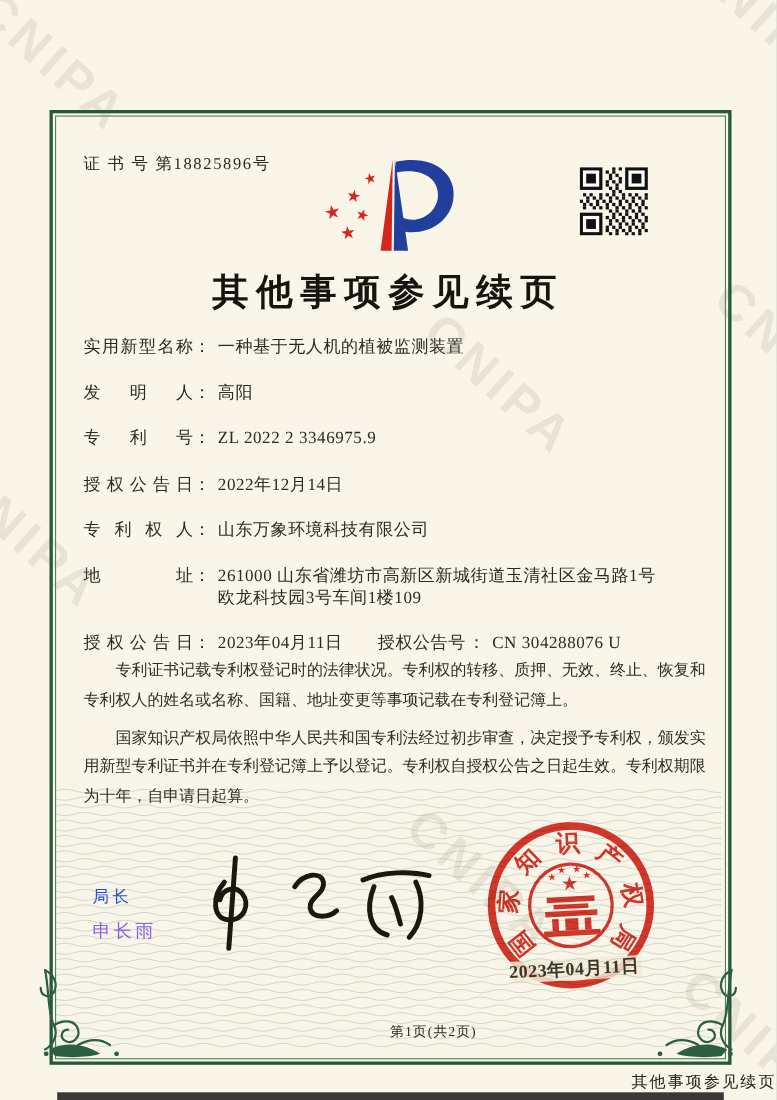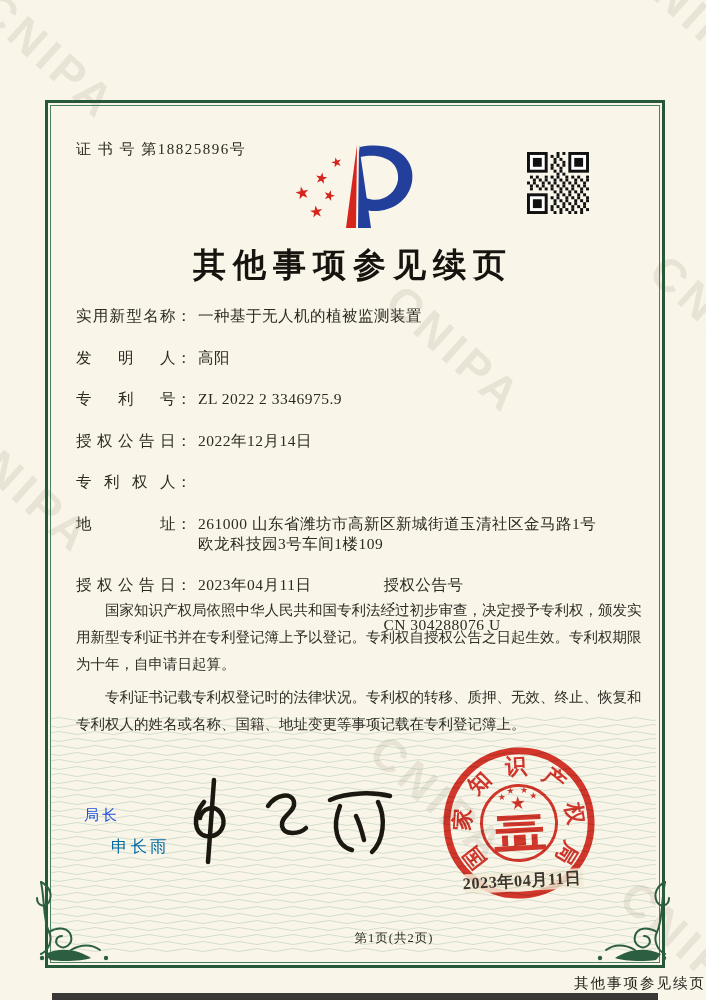--- a/index.html
+++ b/index.html
@@ -28,28 +28,28 @@
   .title{
     position:absolute; left:0; top:243px; width:100%; text-align:center;
     font-size:33px; font-weight:700; letter-spacing:7px; color:#17140f;
   }
   
   .fields{position:absolute; left:76px; top:306px; width:566px; font-size:15.5px; letter-spacing:.5px;}
   .frow{display:flex; margin-bottom:21.5px; line-height:20px;}
   .flabel{width:100px; flex:none; text-align:justify; text-align-last:justify;}
   .fcolon{flex:none; margin-right:6px;}
   .addr2{margin-top:3px;}
-  .grant2{margin-left:72px; display:flex;flex-direction:column;}
+  .grant2{margin-left:32px; display:flex;}
   .grant2 .fcolon{margin-left:2px;}
   
   .paras{position:absolute; left:76px; top:597px; width:566px; font-size:14.5px; line-height:1.85; color:#2f2d26;}
   .paras p{margin:0 0 7px 0; text-indent:2em;}
   
   .director{position:absolute; left:84px; top:806px; font-family:"Liberation Sans","DejaVu Sans",sans-serif; font-size:15px; letter-spacing:3px; color:#1d4ed8;}
-  .director-name{position:absolute; left:84px; top:836px; font-family:"Liberation Sans","DejaVu Sans",sans-serif; font-size:16.5px; letter-spacing:3px; color:#0369a1;margin-left:27px;}
+  .director-name{position:absolute; left:84px; top:836px; font-family:"Liberation Sans","DejaVu Sans",sans-serif; font-size:16.5px; letter-spacing:3px; color:#8b5cf6;}
   .sig{position:absolute; left:168px; top:770px;}
   .sig path{fill:none; stroke:#1b1812; stroke-width:4.5; stroke-linecap:round; stroke-linejoin:round;}
   
   .seal{position:absolute; left:440px; top:744px; transform:rotate(-3deg); opacity:.93; mix-blend-mode:multiply;}
   .seal .ring{fill:none; stroke:#d5281e; stroke-width:7;}
   .seal-ring-char{fill:#d5281e; font-size:22px; font-weight:bold; font-family:"Liberation Serif","DejaVu Serif",serif;}
   .seal .emb{fill:#d5281e;}
   .seal .embline{fill:none; stroke:#d5281e; stroke-width:3;}
   .seal-date{fill:#2e2722; font-size:16.5px; font-weight:bold; letter-spacing:.5px;}
   
@@ -283,20 +283,21 @@
       <span class="fvalue">ZL 2022 2 3346975.9</span>
     </div>
     <div class="frow">
       <span class="flabel">授权公告日</span>
         <span class="fcolon">：</span>
       <span class="fvalue">2022年12月14日</span>
     </div>
     <div class="frow">
       <span class="flabel">专利权人</span>
         <span class="fcolon">：</span>
+      <span class="fvalue">山东万象环境科技有限公司</span>
     </div>
     <div class="frow">
       <span class="flabel">地址</span>
         <span class="fcolon">：</span>
       <span class="fvalue">
         <span>261000 山东省潍坊市高新区新城街道玉清社区金马路1号</span><br>
         <span class="addr2">欧龙科技园3号车间1楼109</span>
       </span>
     </div>
     <div class="frow">
@@ -305,22 +306,22 @@
       <span class="fvalue">2023年04月11日</span>
       <span class="grant2">
         <span>授权公告号</span>
           <span class="fcolon">：</span>
         <span>CN 304288076 U</span>
       </span>
     </div>
   </div>
 
   <div class="paras">
+    <p>专利证书记载专利权登记时的法律状况。专利权的转移、质押、无效、终止、恢复和专利权人的姓名或名称、国籍、地址变更等事项记载在专利登记簿上。</p>
     <p>国家知识产权局依照中华人民共和国专利法经过初步审查，决定授予专利权，颁发实用新型专利证书并在专利登记簿上予以登记。专利权自授权公告之日起生效。专利权期限为十年，自申请日起算。</p>
-    <p>专利证书记载专利权登记时的法律状况。专利权的转移、质押、无效、终止、恢复和专利权人的姓名或名称、国籍、地址变更等事项记载在专利登记簿上。</p>
   </div>
 
   <div class="director">局长</div>
   <div class="director-name">申长雨</div>
 
   <svg class="sig" width="250" height="100" viewBox="0 0 250 100">
     <path d="M36,32 C24,46 26,64 38,66 C54,68 60,52 52,42 C46,35 34,38 32,48"></path>
     <path d="M46,10 C44,36 42,68 40,92"></path>
     <path d="M100,36 C108,24 124,22 126,32 C128,42 112,46 114,56 C116,66 132,64 138,58"></path>
     <path d="M162,30 C180,22 206,22 222,26"></path>

